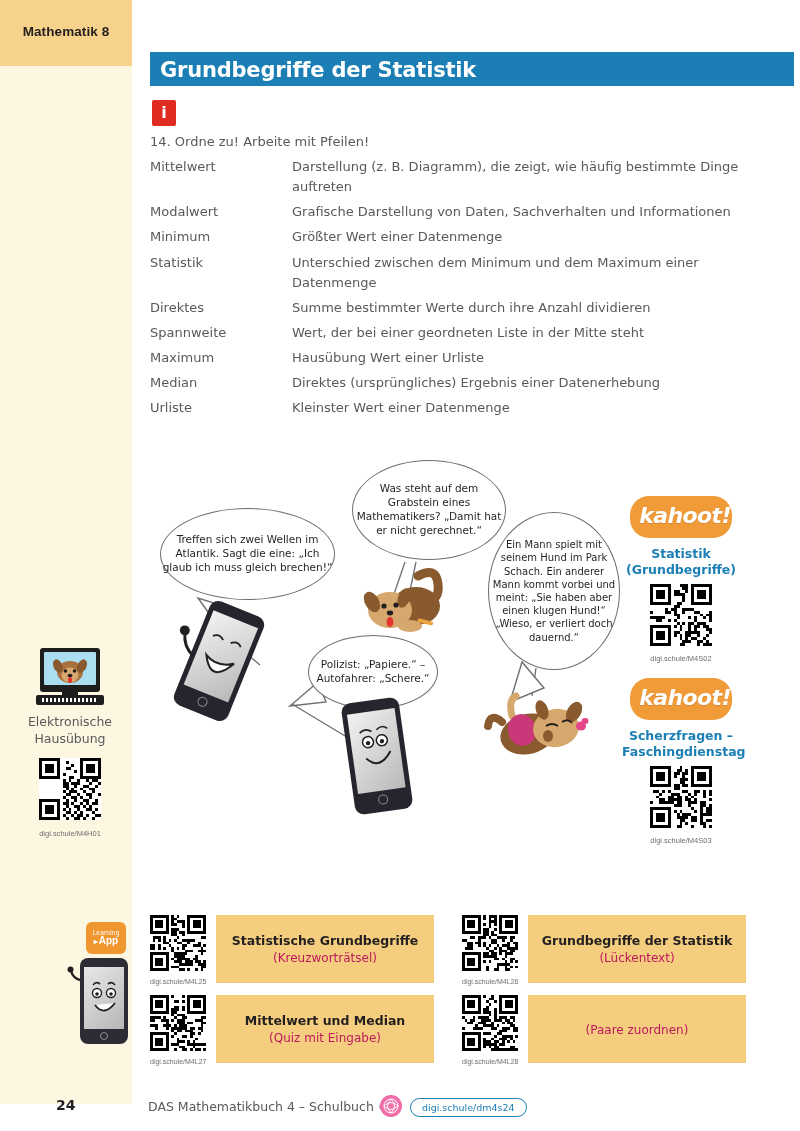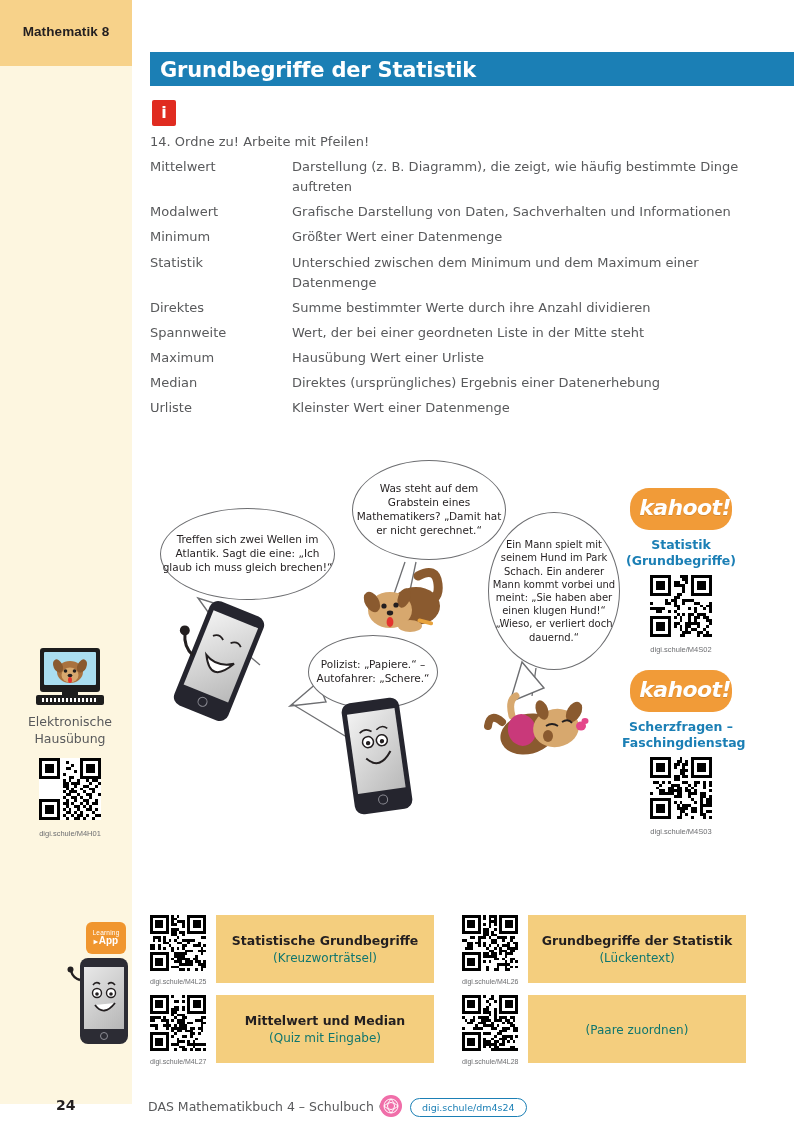--- a/index.html
+++ b/index.html
@@ -170,21 +170,21 @@
   .phone-b .ph-home { left: 24px; top: 95px; width: 10px; height: 10px; }
 
   
   .dog { position: absolute; }
   .dog-a { left: 212px; top: 108px; width: 104px; height: 84px; }
   .dog-b { left: 342px; top: 232px; width: 112px; height: 86px; }
 
   
   .kahoot-box { position: absolute; width: 118px; text-align: center; }
   .kahoot-logo {
-    width: 102px; height: 42px; margin: 0 auto;
+    width: 102px; height: 42px; margin: 8px auto;
     background: #f19b38; border-radius: 19px;
     position: relative;
   }
   .kahoot-logo-text {
     position: absolute; left: 0; top: 7px; width: 110px;
     text-align: center;
     font-family: "DejaVu Sans", sans-serif;
     font-size: 22px; font-weight: bold; font-style: italic;
     color: #fff; letter-spacing: -.6px;
     text-shadow: 0 1px 0 rgba(0,0,0,.12);
@@ -211,21 +211,21 @@
     background: #f4ce7e;
     display: flex; flex-direction: column;
     align-items: center; justify-content: center;
     text-align: center; padding: 0 8px;
   }
   .la-card-title {
     font-size: 12.5px; font-weight: bold; color: #231f20; line-height: 1.25;
     font-family: "DejaVu Sans", sans-serif;
   }
   .la-card-sub {
-    font-size: 12px; color: #0f766e; margin-top: 2px;
+    font-size: 12px; color: #be185d; margin-top: 2px;
     font-family: "DejaVu Sans", sans-serif;
   }
 
   
   .footer { position: absolute; left: 0; top: 1085px; width: 800px; height: 46px; }
   .footer-page {
     position: absolute; left: 56px; top: 12px;
     font-size: 14px; font-weight: bold; color: #231f20;
     font-family: "DejaVu Sans", sans-serif;
   }

